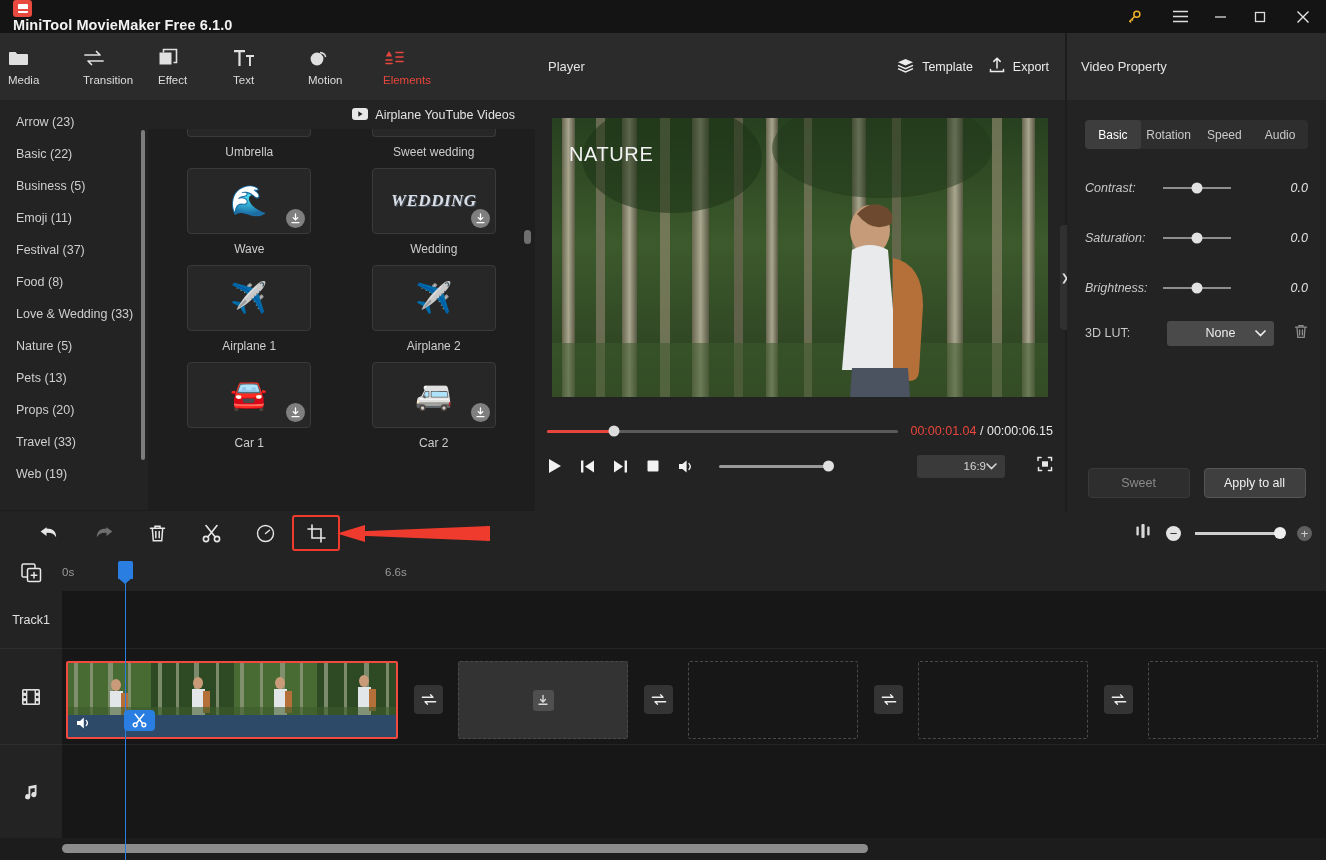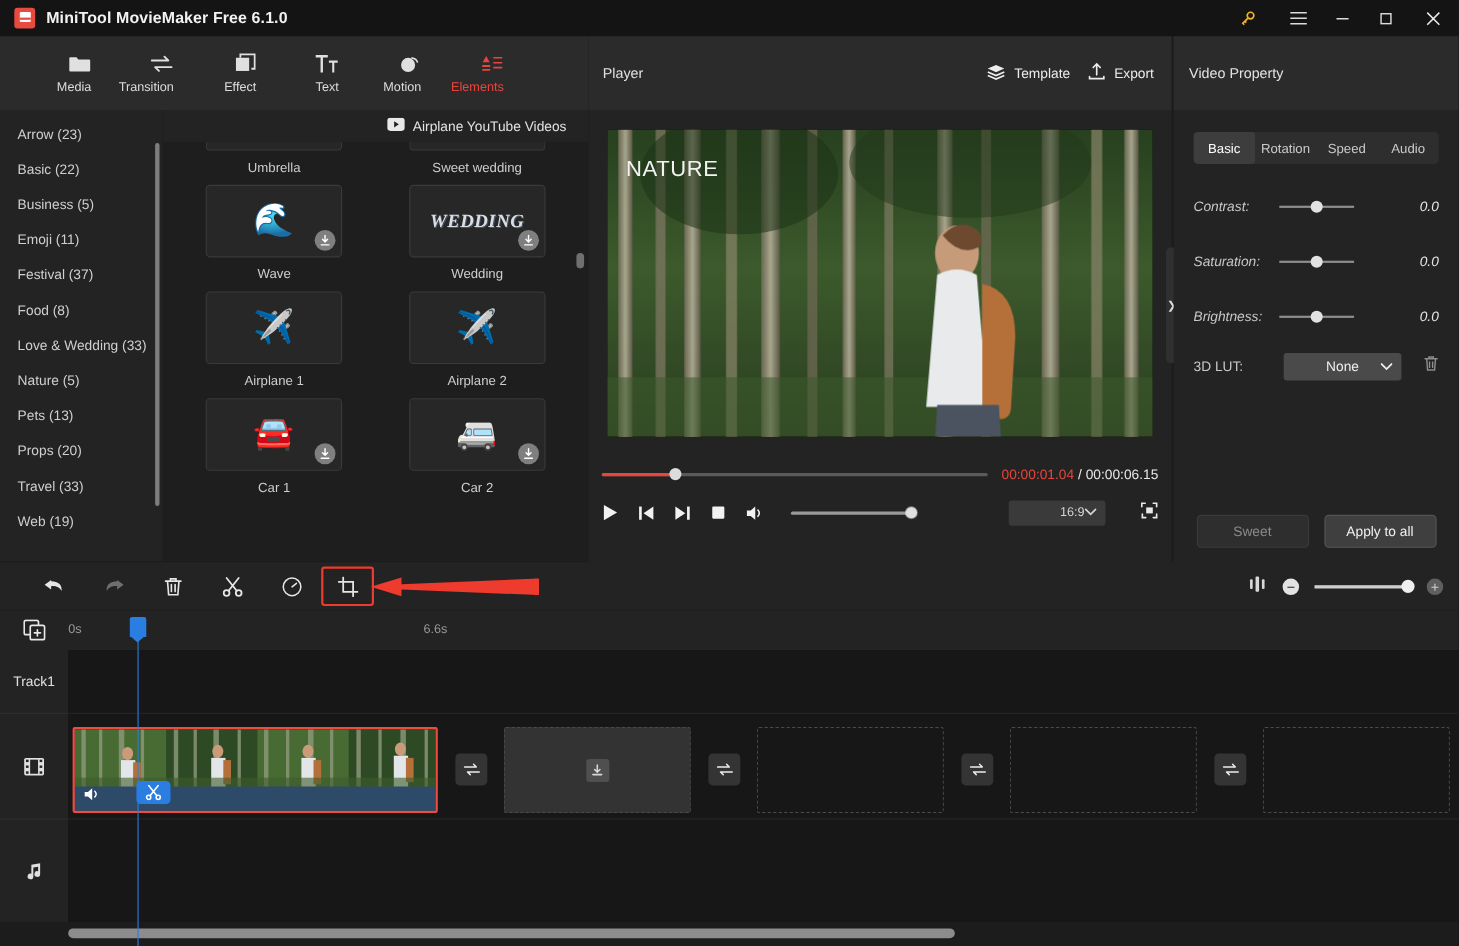--- a/index.html
+++ b/index.html
@@ -9,21 +9,21 @@
     font-family: "Liberation Sans", sans-serif;
     color: #d8d8d8;
     overflow: hidden;
     -webkit-font-smoothing: antialiased;
   }
   .app { position: relative; width: 1326px; height: 860px; background: #1c1c1c; }
 
   
   .titlebar {
     position: absolute; top: 0; left: 0; width: 1326px; height: 33px;
-    background: #141414; display: flex; align-items: center; padding-left: 13px;
+    background: #141414; display: flex; align-items: flex-start; padding-left: 13px; flex-direction: column;
   }
   .app-logo {
     width: 19px; height: 19px; border-radius: 3px; background: #e84a3f;
     display: flex; align-items: center; justify-content: center; margin-right: 10px;
     position: relative;
   }
   .app-logo::after {
     content: ""; position: absolute; width: 10px; height: 9px; background: #fff;
     border-radius: 1px; top: 4px;
   }
@@ -41,21 +41,21 @@
   .win-btn.close { width: 46px; }
   .win-btn svg { display: block; }
 
   
   .toptabs {
     position: absolute; top: 33px; left: 0; width: 535px; height: 67px;
     background: #2b2b2b; display: flex; align-items: center; padding-left: 8px; gap: 0;
   }
   .tab {
     width: 75px; height: 60px; display: flex; flex-direction: column;
-    align-items: flex-end; justify-content: center; gap: 5px; cursor: pointer;
+    align-items: flex-start; justify-content: center; gap: 5px; cursor: pointer;
   }
   .tab .ticon { height: 22px; display: flex; align-items: center; justify-content: center; color: #e0e0e0; }
   .tab .tlabel { font-size: 11.5px; color: #dcdcdc; }
   .tab.active .tlabel { color: #e8463c; }
   .tab.active .ticon { color: #e8463c; }
 
   
   .catlist {
     position: absolute; top: 100px; left: 0; width: 148px; height: 410px;
     background: #232323; padding-top: 6px; overflow: hidden;

